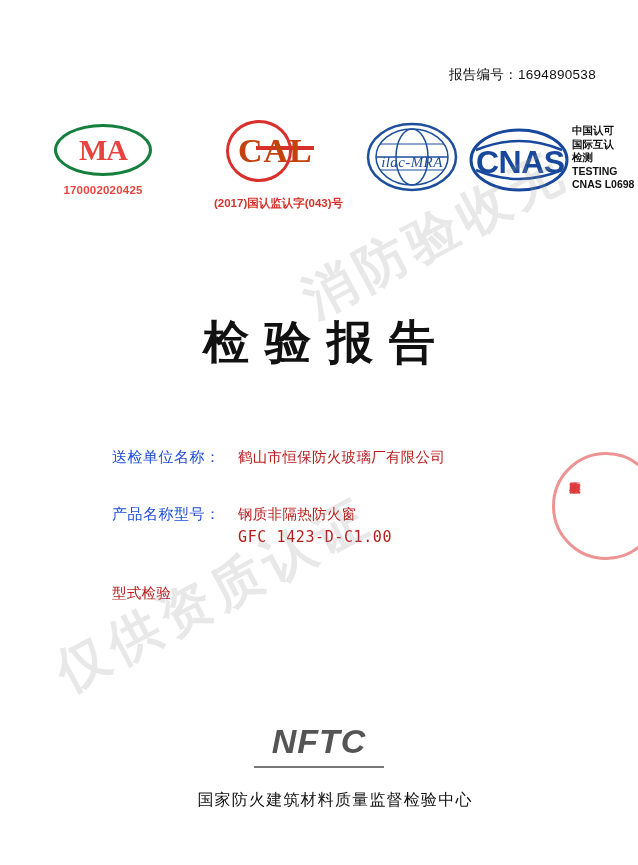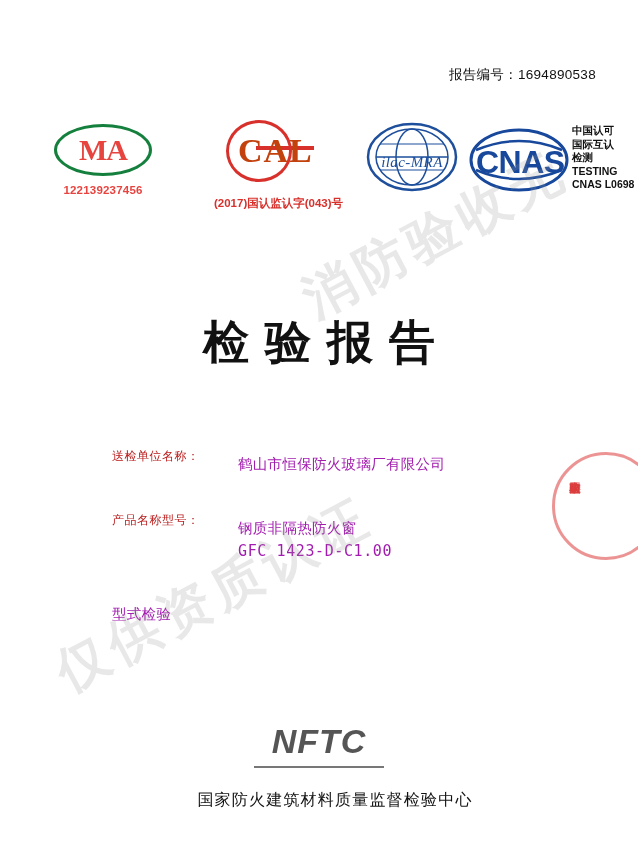--- a/index.html
+++ b/index.html
@@ -207,31 +207,30 @@
     top: 448px;
     left: 112px;
     width: 440px;
   }
   .field-row {
     display: flex;
     align-items: flex-start;
     margin-bottom: 38px;
   }
   .field-label {
-    font-size: 12px;
-    color: #b91c1c;
+    font-size: 15px;
+    color: #1d4ed8;
     white-space: nowrap;
     min-width: 126px;
     letter-spacing: 0.5px;
   }
   .field-value {
     font-size: 14.5px;
-    color: #a21caf;
+    color: #b91c1c;
     letter-spacing: 0.3px;
-    margin-top: 7px;
   }
   .field-value .mono {
     font-family: "DejaVu Sans Mono", monospace;
     font-size: 15px;
     display: block;
     margin-top: 4px;
     letter-spacing: 0.6px;
   }
 
   
@@ -317,21 +316,21 @@
 <div class="page">
 
   <div class="report-no">报告编号：1694890538</div>
 
   <div class="marks">
 
     <div class="cma">
       <div class="cma-oval">
         <div class="cma-text">MA</div>
       </div>
-      <div class="cma-code">122139237456</div>
+      <div class="cma-code">170002020425</div>
     </div>
 
     <div class="cal">
       <div style="position:relative;height:66px;">
         <div class="cal-ring"></div>
         <div class="cal-bar"></div>
         <div class="cal-letters">CAL</div>
       </div>
       <div class="cal-code">(2017)国认监认字(043)号</div>
     </div>

